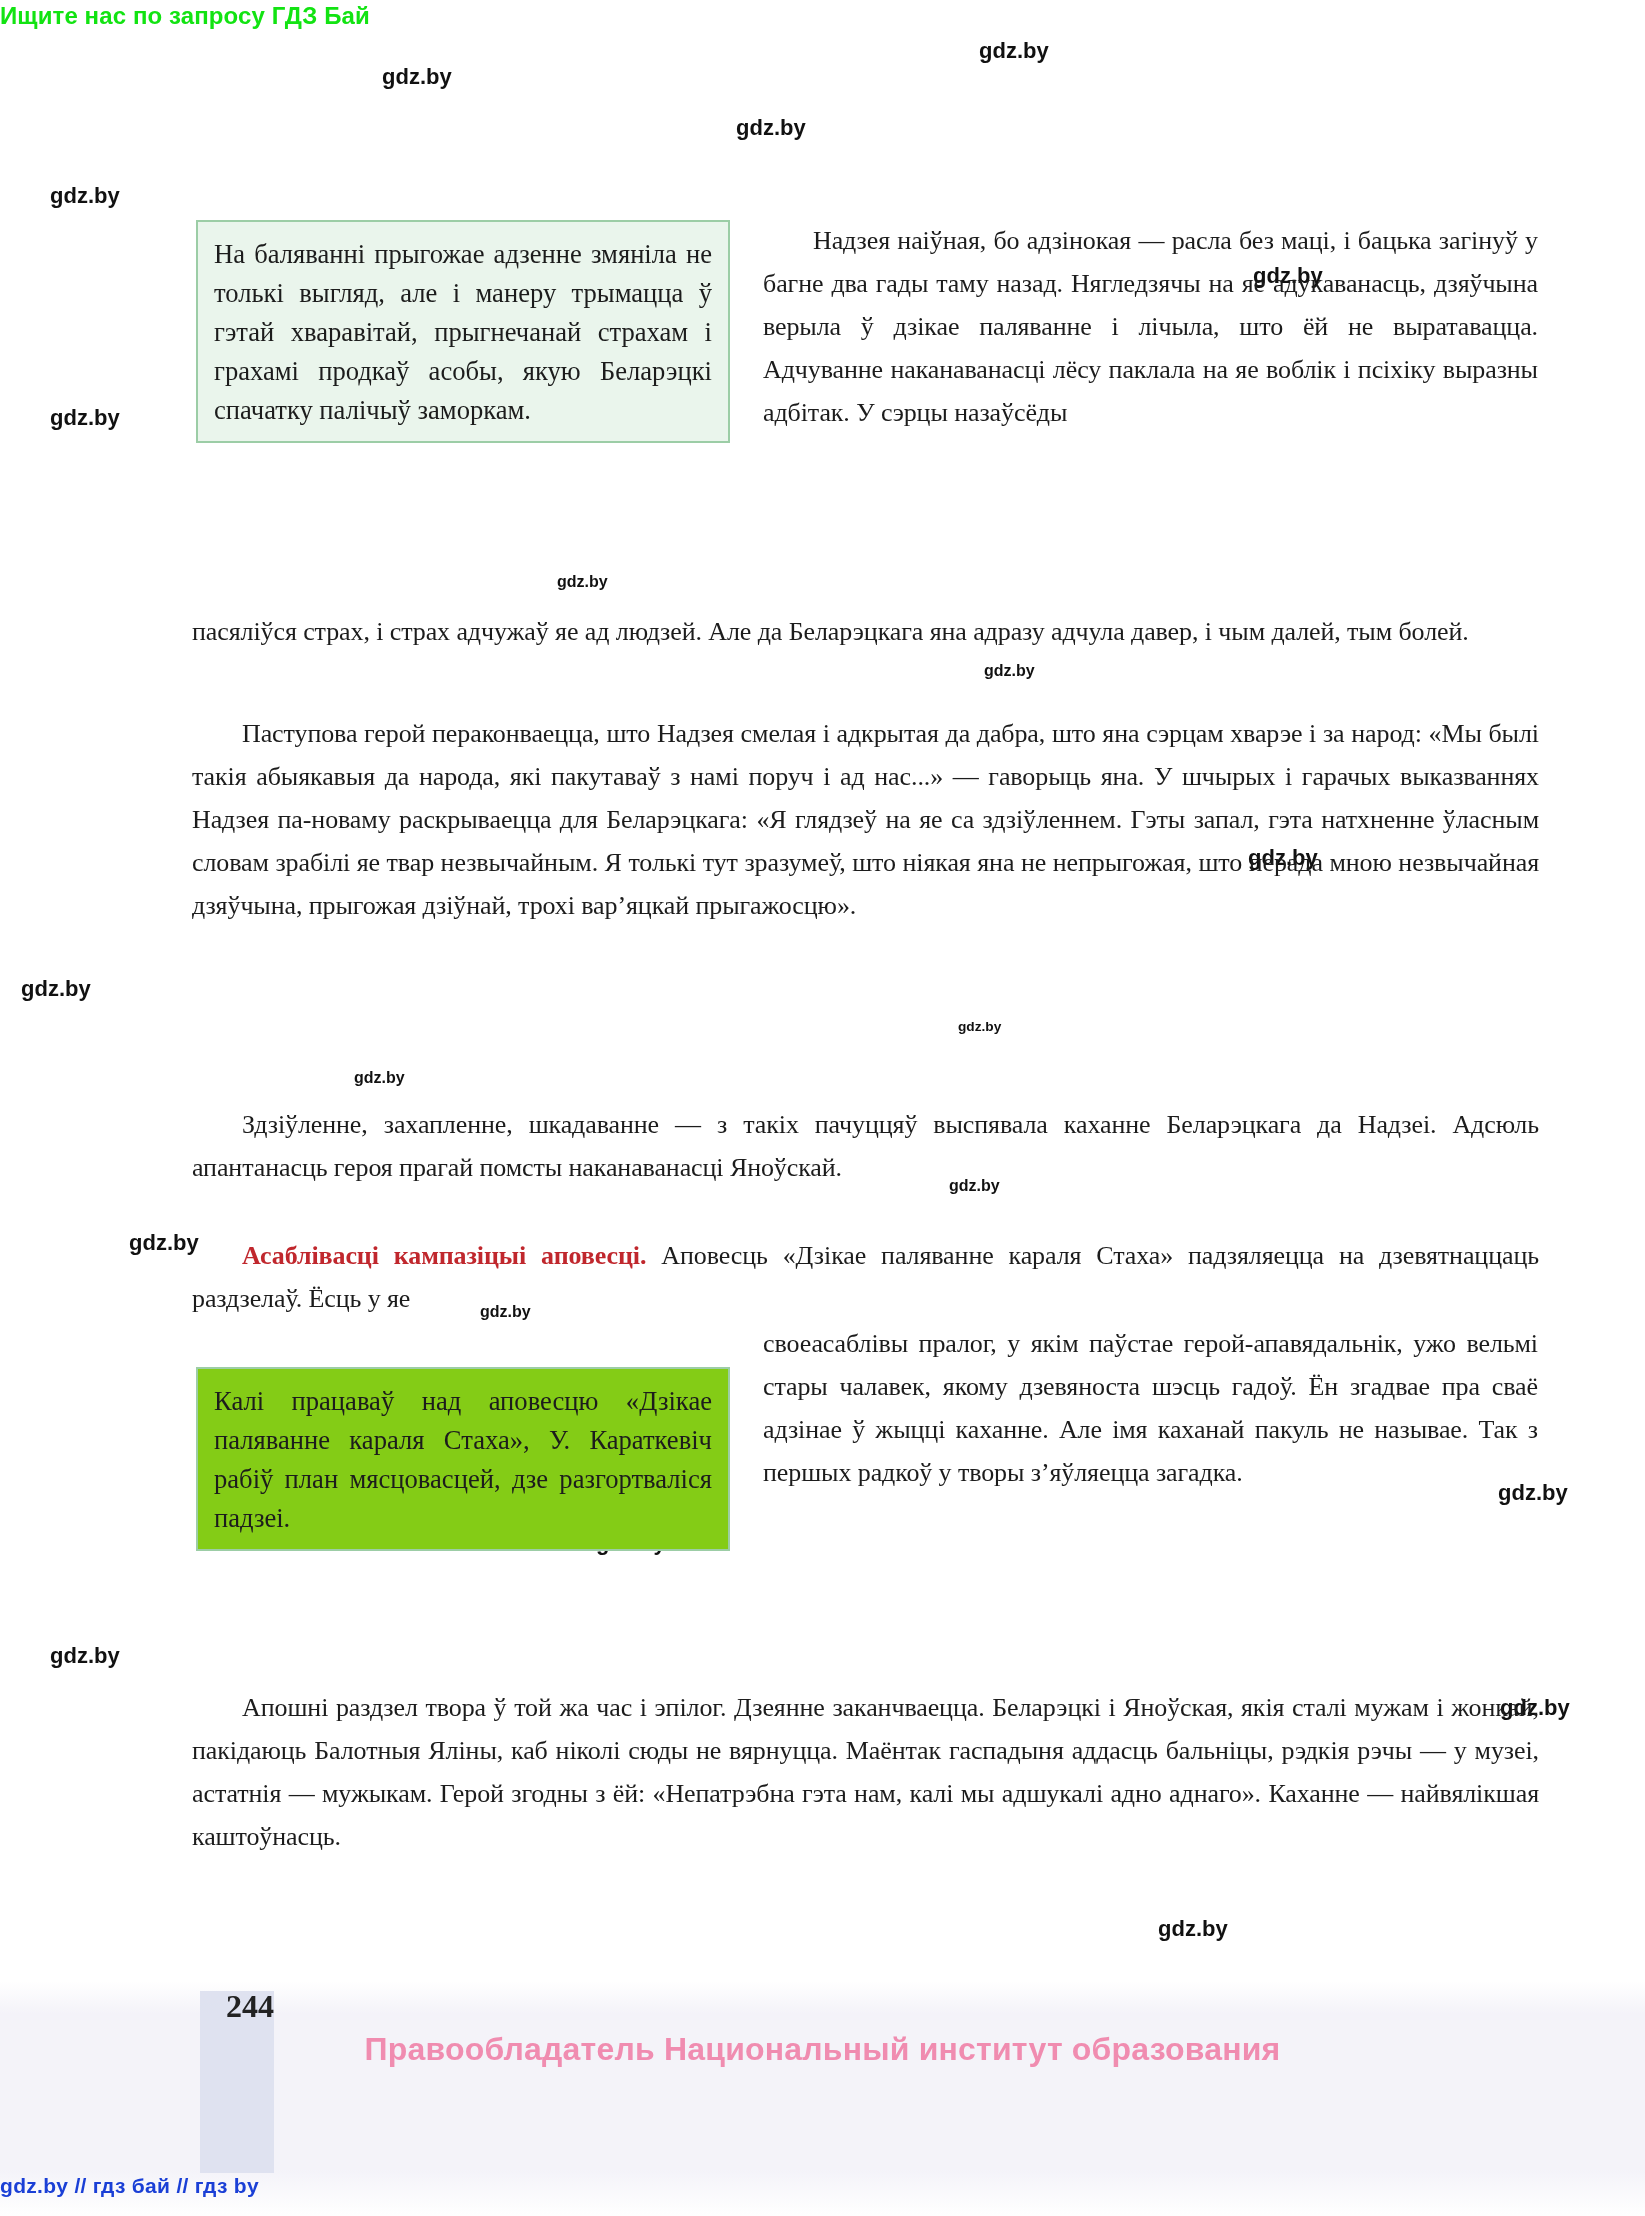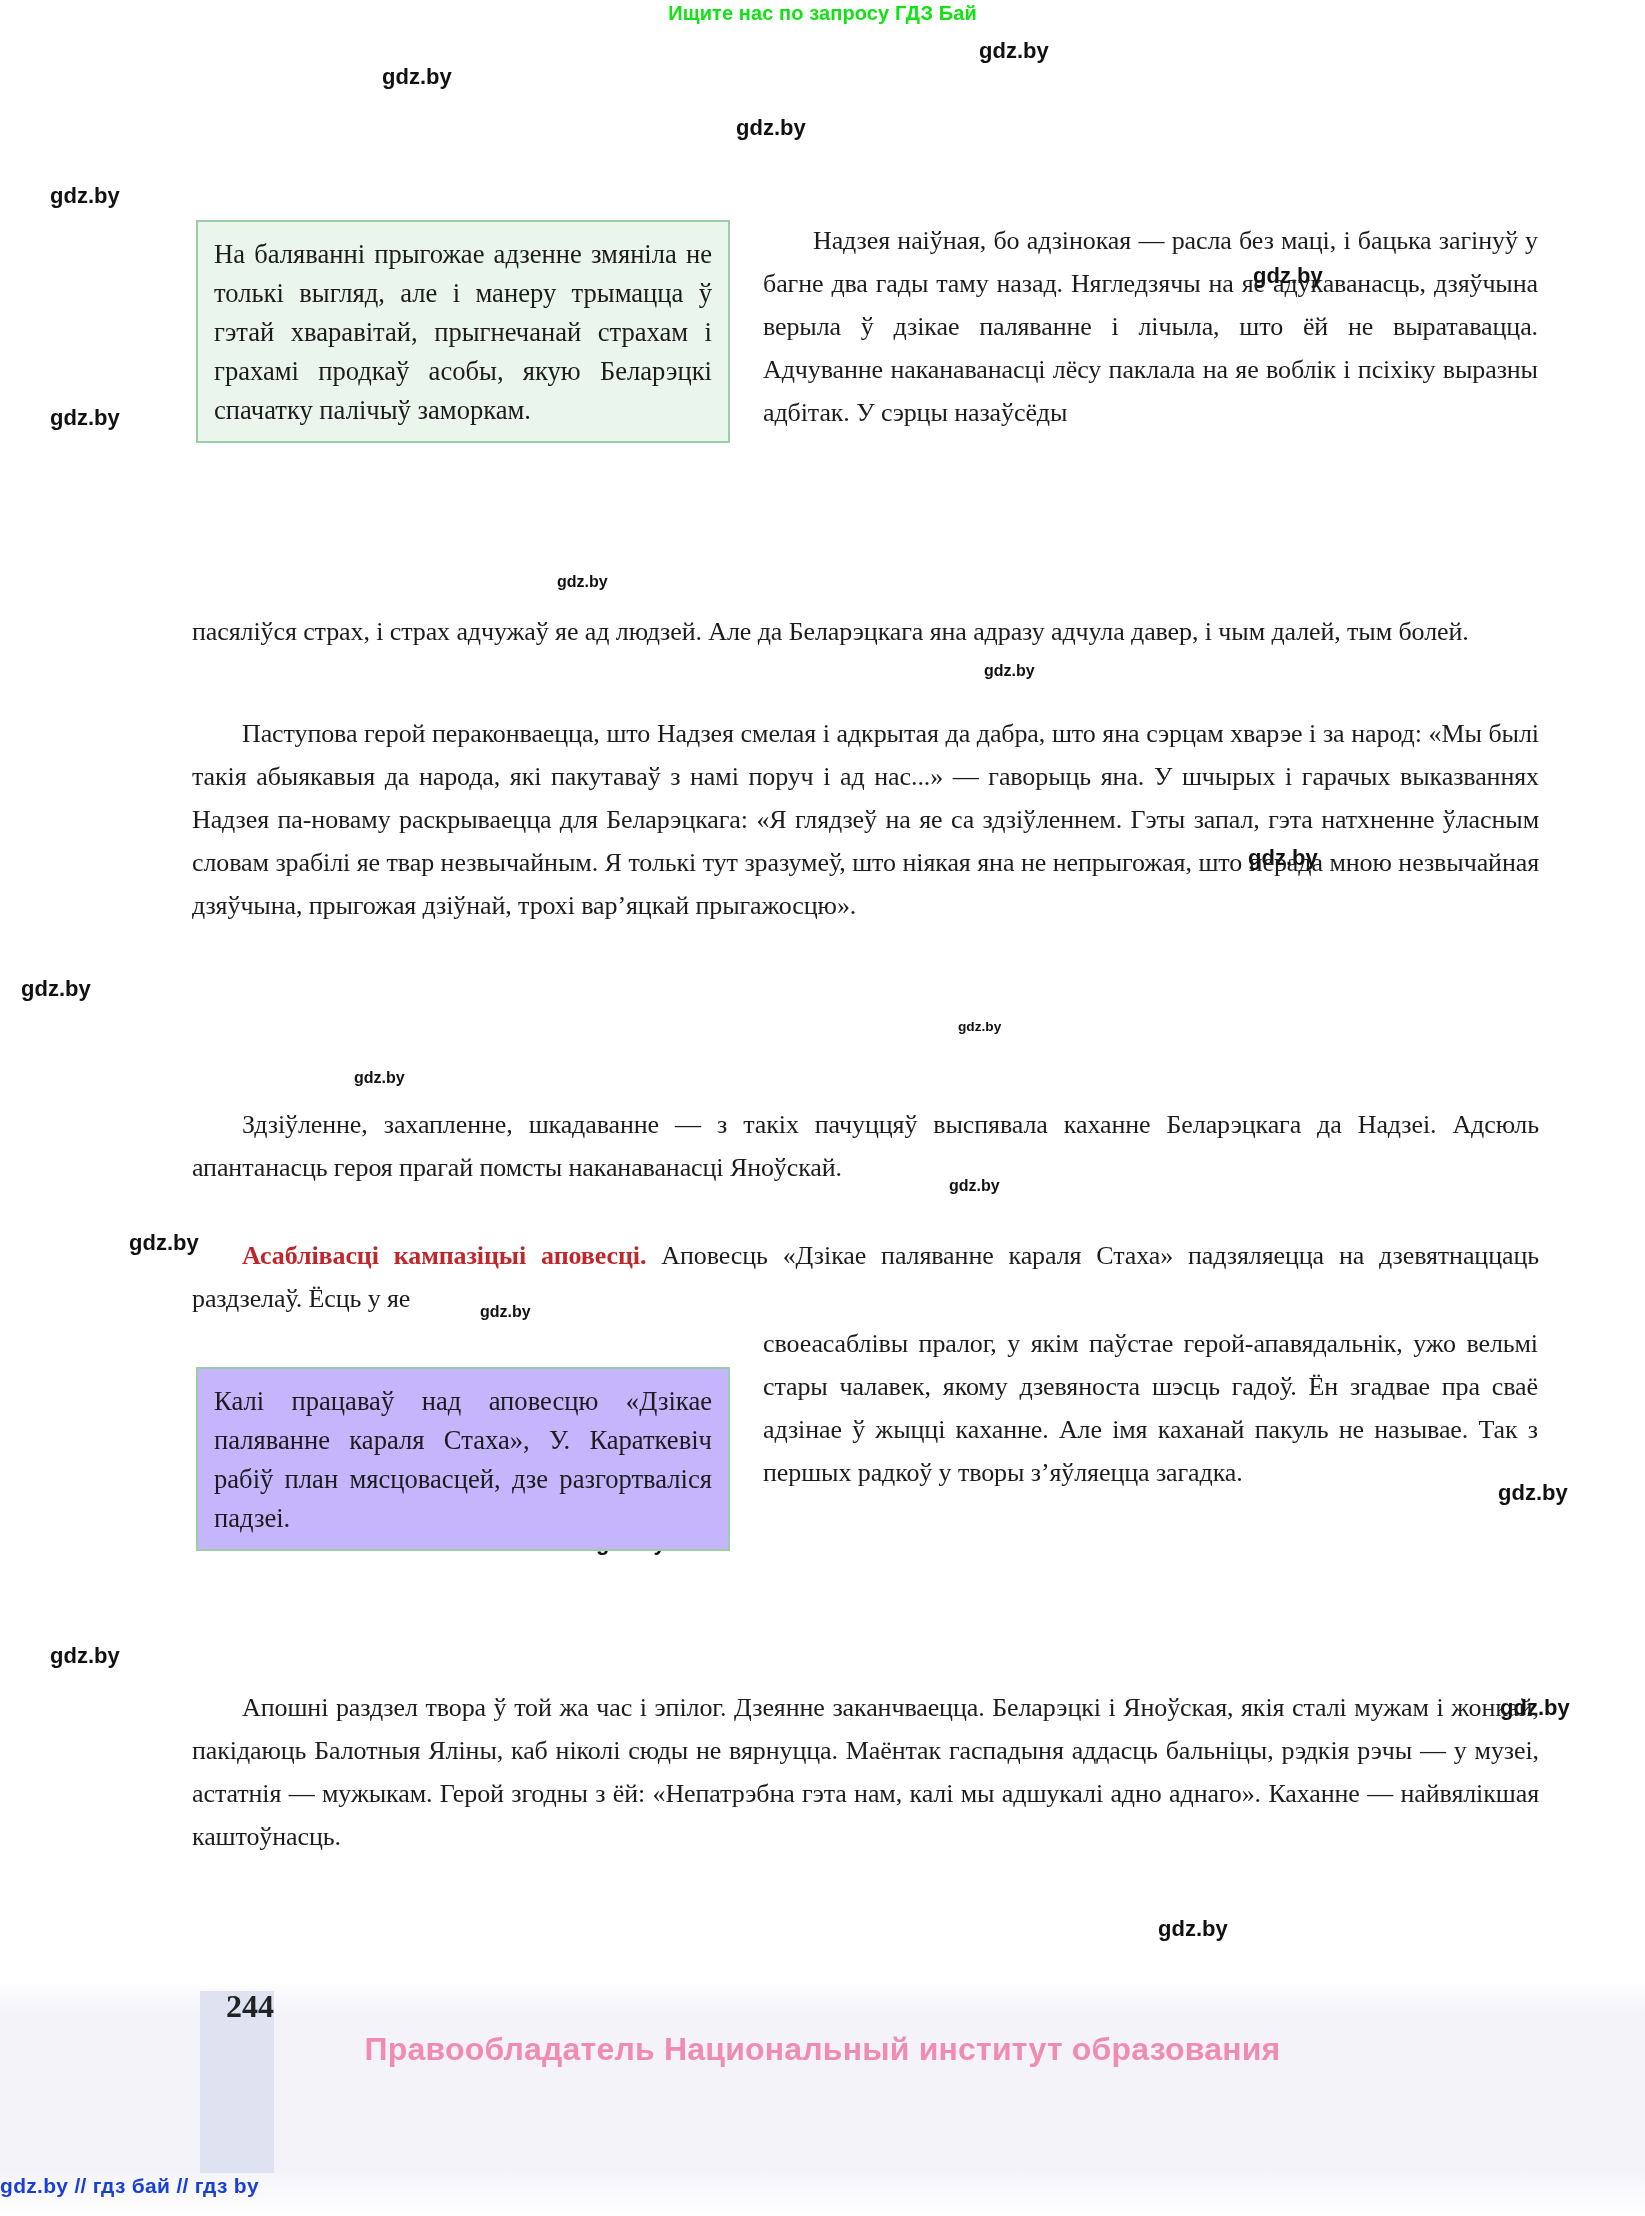--- a/index.html
+++ b/index.html
@@ -16,24 +16,24 @@
     font-family: "Liberation Serif", "DejaVu Serif", serif;
     color: #1a1a1a;
   }
 
   
   .promo-banner {
     position: absolute;
     top: 1.6px;
     left: 0;
     width: 100%;
-    text-align: center;
-    font-family: "Liberation Sans", sans-serif;
-    font-weight: bold;
-    font-size: 20px;
+    text-align: left;
+    font-family: "Liberation Sans", sans-serif;
+    font-weight: bold;
+    font-size: 24px;
     color: #12e312;
     letter-spacing: 0.1px;
   }
 
   
   .wm {
     position: absolute;
     font-family: "Liberation Sans", sans-serif;
     font-weight: bold;
     font-size: 22px;
@@ -206,21 +206,21 @@
   <div class="textcol full" style="top:1103px;">
     <p class="para indent">Здзіўленне, захапленне, шкадаванне — з такіх пачуццяў выспявала каханне Беларэцкага да Надзеі. Адсюль апантанасць героя прагай помсты наканаванасці Яноўскай.</p>
   </div>
 
   <div class="textcol full" style="top:1234px;">
     <p class="para indent">
       <span class="redhead" style="color: rgb(192, 39, 45);">Асаблівасці кампазіцыі аповесці.</span><span> </span><span>Аповесць «Дзікае паляванне караля Стаха» падзяляецца на дзевятнаццаць раздзелаў. Ёсць у яе</span>
     </p>
   </div>
 
-  <div class="notebox" id="notebox-2" style="background: #c4b5fd; border-color: rgb(156, 205, 166);">
+  <div class="notebox" id="notebox-2" style="background: #84cc16; border-color: rgb(156, 205, 166);">
     <p>Калі працаваў над аповесцю «Дзікае паляванне караля Стаха», У. Караткевіч рабіў план мясцовасцей, дзе разгортваліся падзеі.</p>
   </div>
 
   <div class="textcol rightcol" style="top:1322px;">
     <p class="para">своеасаблівы пралог, у якім паўстае герой-апавядальнік, ужо вельмі стары чалавек, якому дзевяноста шэсць гадоў. Ён згадвае пра сваё адзінае ў жыцці каханне. Але імя каханай пакуль не называе. Так з першых радкоў у творы з’яўляецца загадка.</p>
   </div>
 
   <div class="textcol full" style="top:1686px;">
     <p class="para indent">Апошні раздзел твора ў той жа час і эпілог. Дзеянне заканчваецца. Беларэцкі і Яноўская, якія сталі мужам і жонкай, пакідаюць Балотныя Яліны, каб ніколі сюды не вярнуцца. Маёнтак гаспадыня аддасць бальніцы, рэдкія рэчы — у музеі, астатнія — мужыкам. Герой згодны з ёй: «Непатрэбна гэта нам, калі мы адшукалі адно аднаго». Каханне — найвялікшая каштоўнасць.</p>
   </div>

